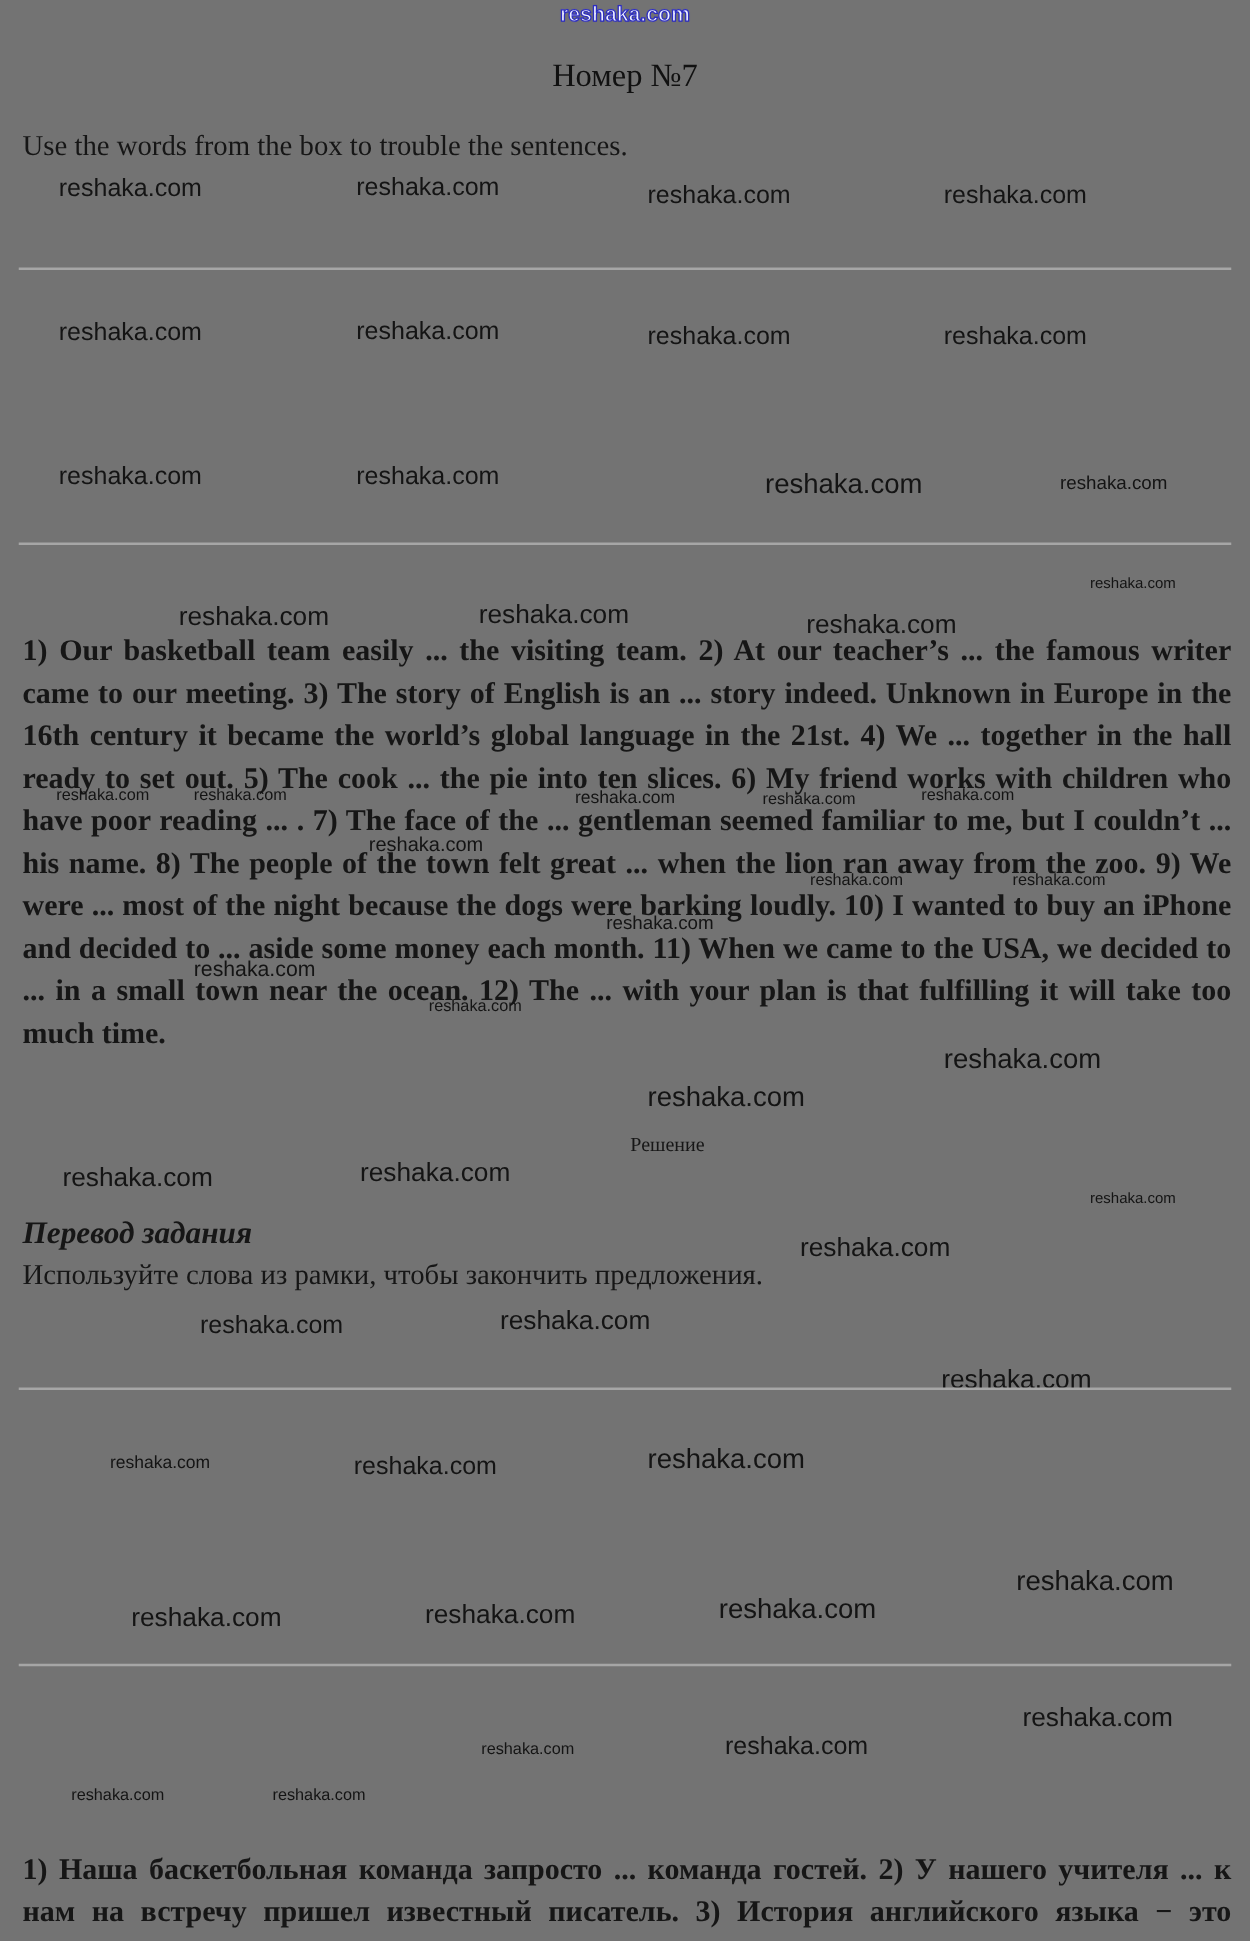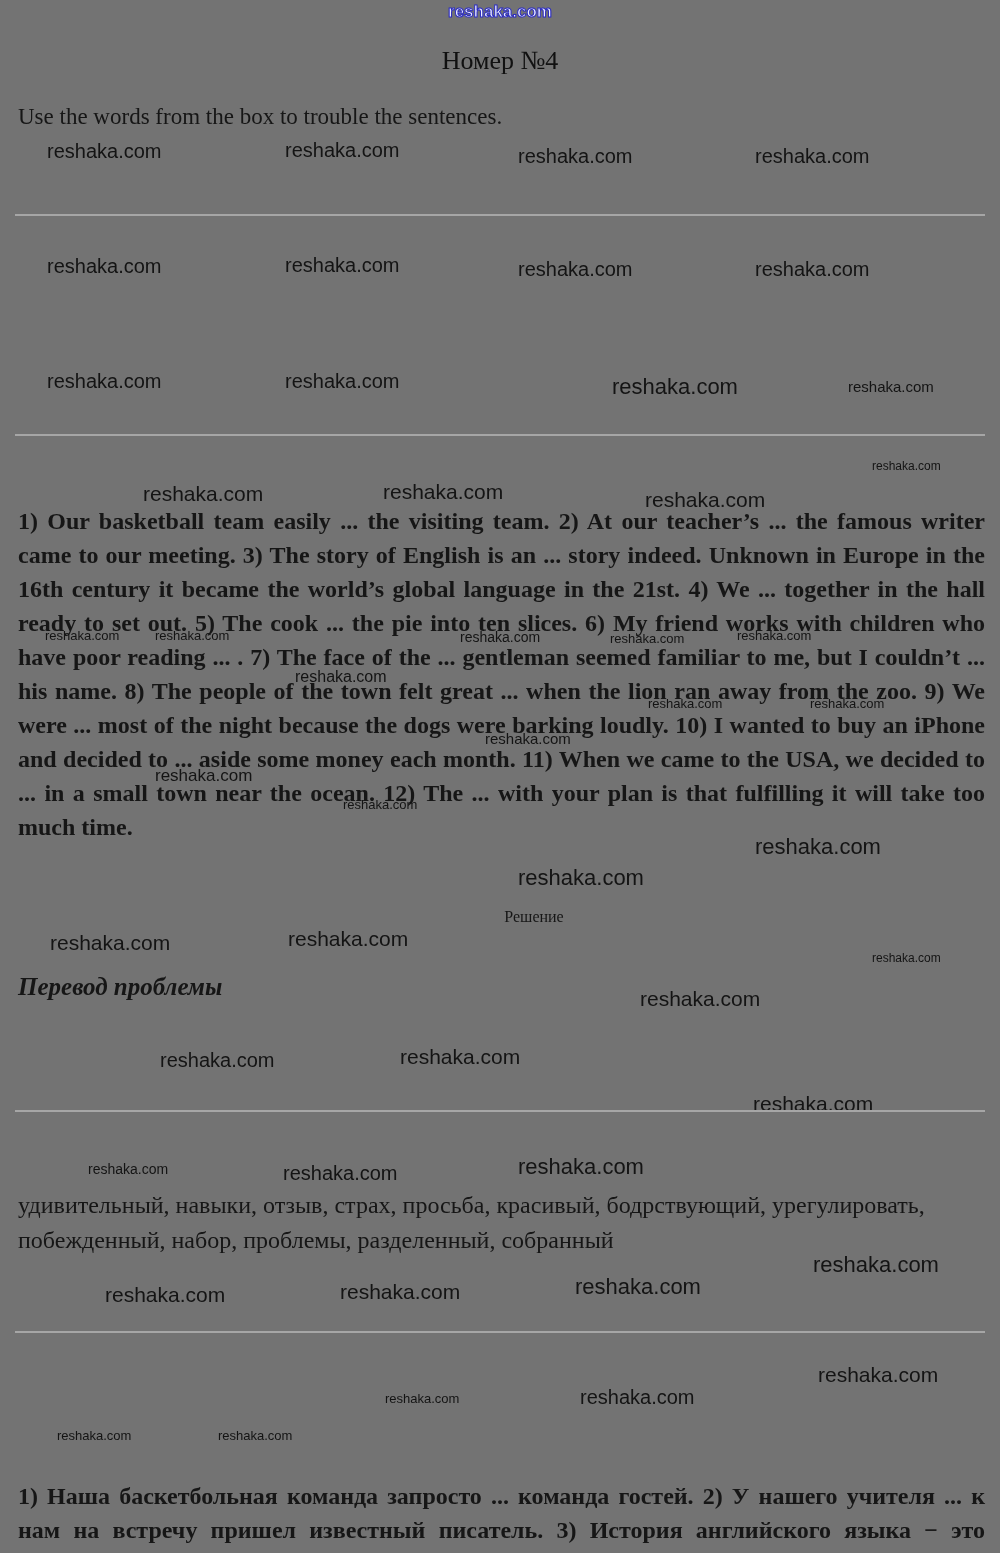--- a/index.html
+++ b/index.html
@@ -60,21 +60,21 @@
     border-top:2px solid #a6a6a6;
   }
 </style>
 </head>
 <body>
 
 <div class="page">
 
   <span class="wm-top">reshaka.com</span>
 
-  <div class="title">Номер №4</div>
+  <div class="title">Номер №7</div>
 
   <div class="instr" style="top:102px">Use the words from the box to trouble the sentences.</div>
 
   <span class="wm" style="left:47px;top:141px;font-size:20px">reshaka.com</span>
   <span class="wm" style="left:285px;top:140px;font-size:20px">reshaka.com</span>
   <span class="wm" style="left:518px;top:146px;font-size:20px">reshaka.com</span>
   <span class="wm" style="left:755px;top:146px;font-size:20px">reshaka.com</span>
 
   <div class="hr" style="top:214px"></div>
 
@@ -112,36 +112,36 @@
   <span class="wm" style="left:343px;top:798px;font-size:13px">reshaka.com</span>
   <span class="wm" style="left:755px;top:836px;font-size:22px">reshaka.com</span>
   <span class="wm" style="left:518px;top:867px;font-size:22px">reshaka.com</span>
 
   <div class="heading-center" style="top:908px">Решение</div>
 
   <span class="wm" style="left:50px;top:932px;font-size:21px">reshaka.com</span>
   <span class="wm" style="left:288px;top:928px;font-size:21px">reshaka.com</span>
   <span class="wm" style="left:872px;top:952px;font-size:12px">reshaka.com</span>
 
-  <div class="heading-bi" style="top:973px">Перевод проблемы</div>
+  <div class="heading-bi" style="top:973px">Перевод задания</div>
 
   <span class="wm" style="left:640px;top:988px;font-size:21px">reshaka.com</span>
 
+  <div class="instr" style="top:1005px">Используйте слова из рамки, чтобы закончить предложения.</div>
 
   <span class="wm" style="left:160px;top:1050px;font-size:20px">reshaka.com</span>
   <span class="wm" style="left:400px;top:1046px;font-size:21px">reshaka.com</span>
   <span class="wm" style="left:753px;top:1093px;font-size:21px">reshaka.com</span>
 
   <div class="hr" style="top:1110px"></div>
 
   <span class="wm" style="left:88px;top:1162px;font-size:14px">reshaka.com</span>
   <span class="wm" style="left:283px;top:1163px;font-size:20px">reshaka.com</span>
   <span class="wm" style="left:518px;top:1156px;font-size:22px">reshaka.com</span>
 
-  <div class="boxtext" style="top:1188px">удивительный, навыки, отзыв, страх, просьба, красивый, бодрствующий, урегулировать, побежденный, набор, проблемы, разделенный, собранный</div>
 
   <span class="wm" style="left:813px;top:1254px;font-size:22px">reshaka.com</span>
 
   <span class="wm" style="left:105px;top:1284px;font-size:21px">reshaka.com</span>
   <span class="wm" style="left:340px;top:1281px;font-size:21px">reshaka.com</span>
   <span class="wm" style="left:575px;top:1276px;font-size:22px">reshaka.com</span>
 
   <div class="hr" style="top:1331px"></div>
 
   <span class="wm" style="left:818px;top:1364px;font-size:21px">reshaka.com</span>

